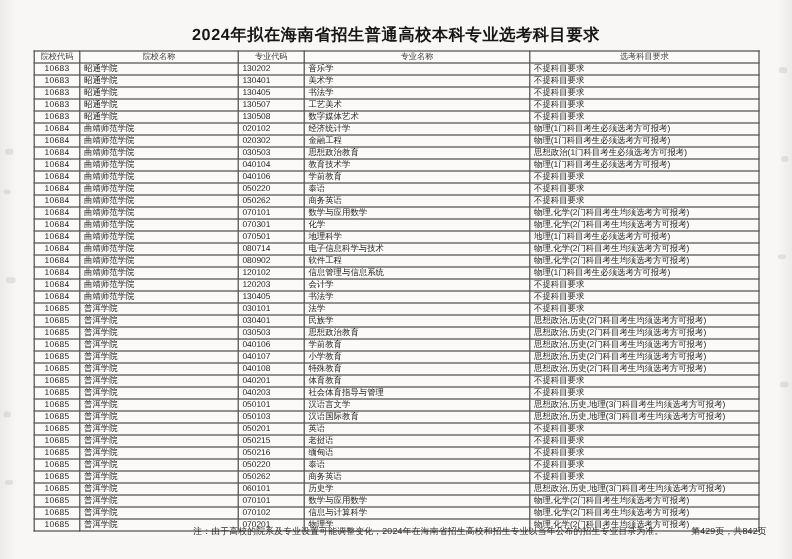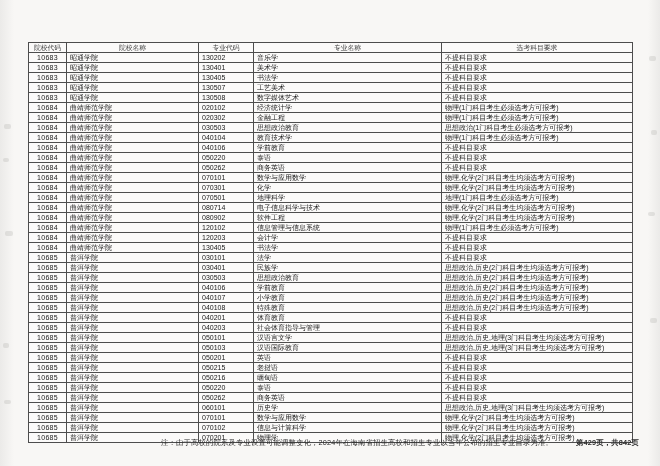--- a/index.html
+++ b/index.html
@@ -34,40 +34,41 @@
     height:9.4px; line-height:9px; font-size:7px; color:#1a1a1a;
     padding:0 2px 0 3px; text-align:left;
   }
   .req-table td.c-code { text-align:center; letter-spacing:0.3px; padding:0 2px; }
   .footer-note {
     position:absolute; left:33px; top:438px; width:520px;
     font-size:7.3px; color:#2b2b2b; letter-spacing:0.2px;text-align:right;
   }
   .page-indicator {
     position:absolute; right:21px; top:438px;
-    font-size:7.3px; color:#2b2b2b; font-weight:700; letter-spacing:0.2px;
+    font-size:7.3px; color:#2b2b2b; font-weight:400; letter-spacing:0.2px;
   }
   .smudge {
     position:absolute; background:#9a9a98; border-radius:2px; opacity:0.22;
   }
   .s1 { left:4px;  top:124px; width:7px; height:5px; }
   .s2 { left:3px;  top:158px; width:6px; height:4px; }
   .s3 { left:5px;  top:231px; width:8px; height:5px; }
   .s4 { left:3px;  top:343px; width:6px; height:5px; }
   .s5 { left:4px;  top:400px; width:7px; height:4px; }
   .s6 { right:4px; top:56px;  width:7px; height:5px; }
   .s7 { right:3px; top:130px; width:6px; height:5px; }
   .s8 { right:5px; top:212px; width:7px; height:4px; }
   .s9 { right:3px; top:318px; width:7px; height:5px; }
 </style>
 </head>
 <body>
 
 <div class="page">
 
+  <h1 class="doc-title">2024年拟在海南省招生普通高校本科专业选考科目要求</h1>
 
   <table class="req-table">
     <colgroup>
       <col style="width:38px">
       <col style="width:132px">
       <col style="width:55px">
       <col style="width:188px">
       <col style="width:191px">
     </colgroup>
     <thead>

